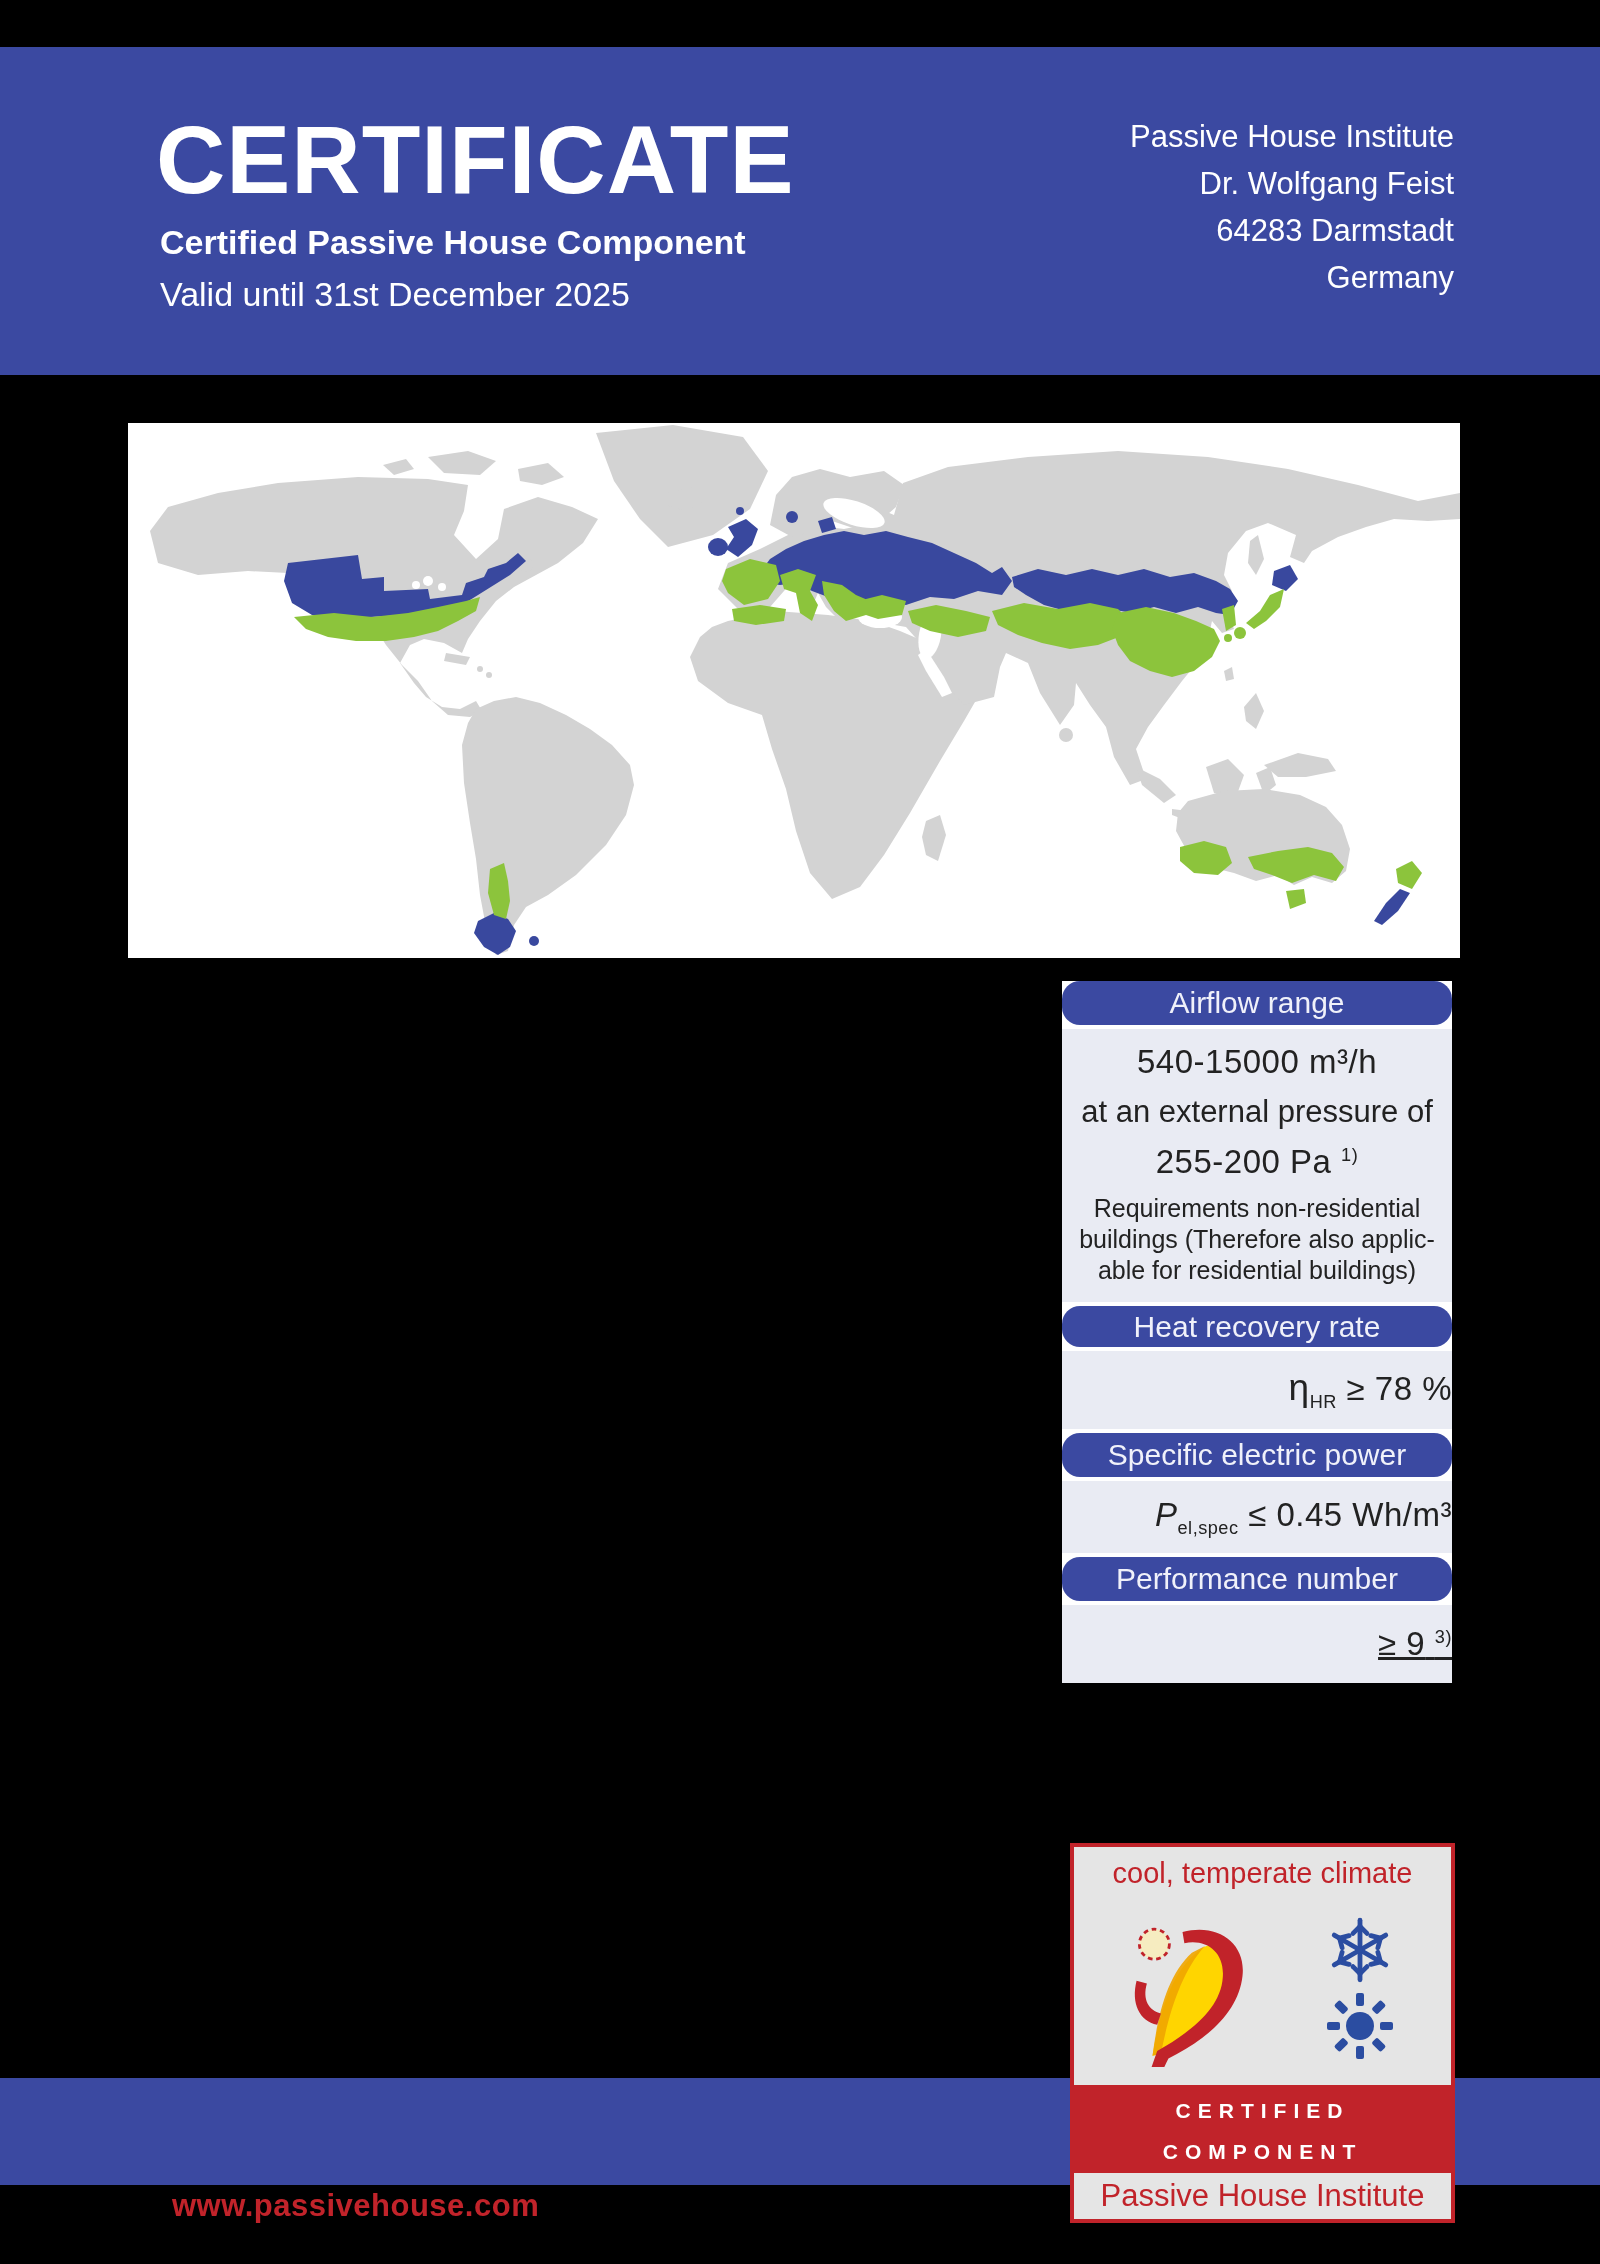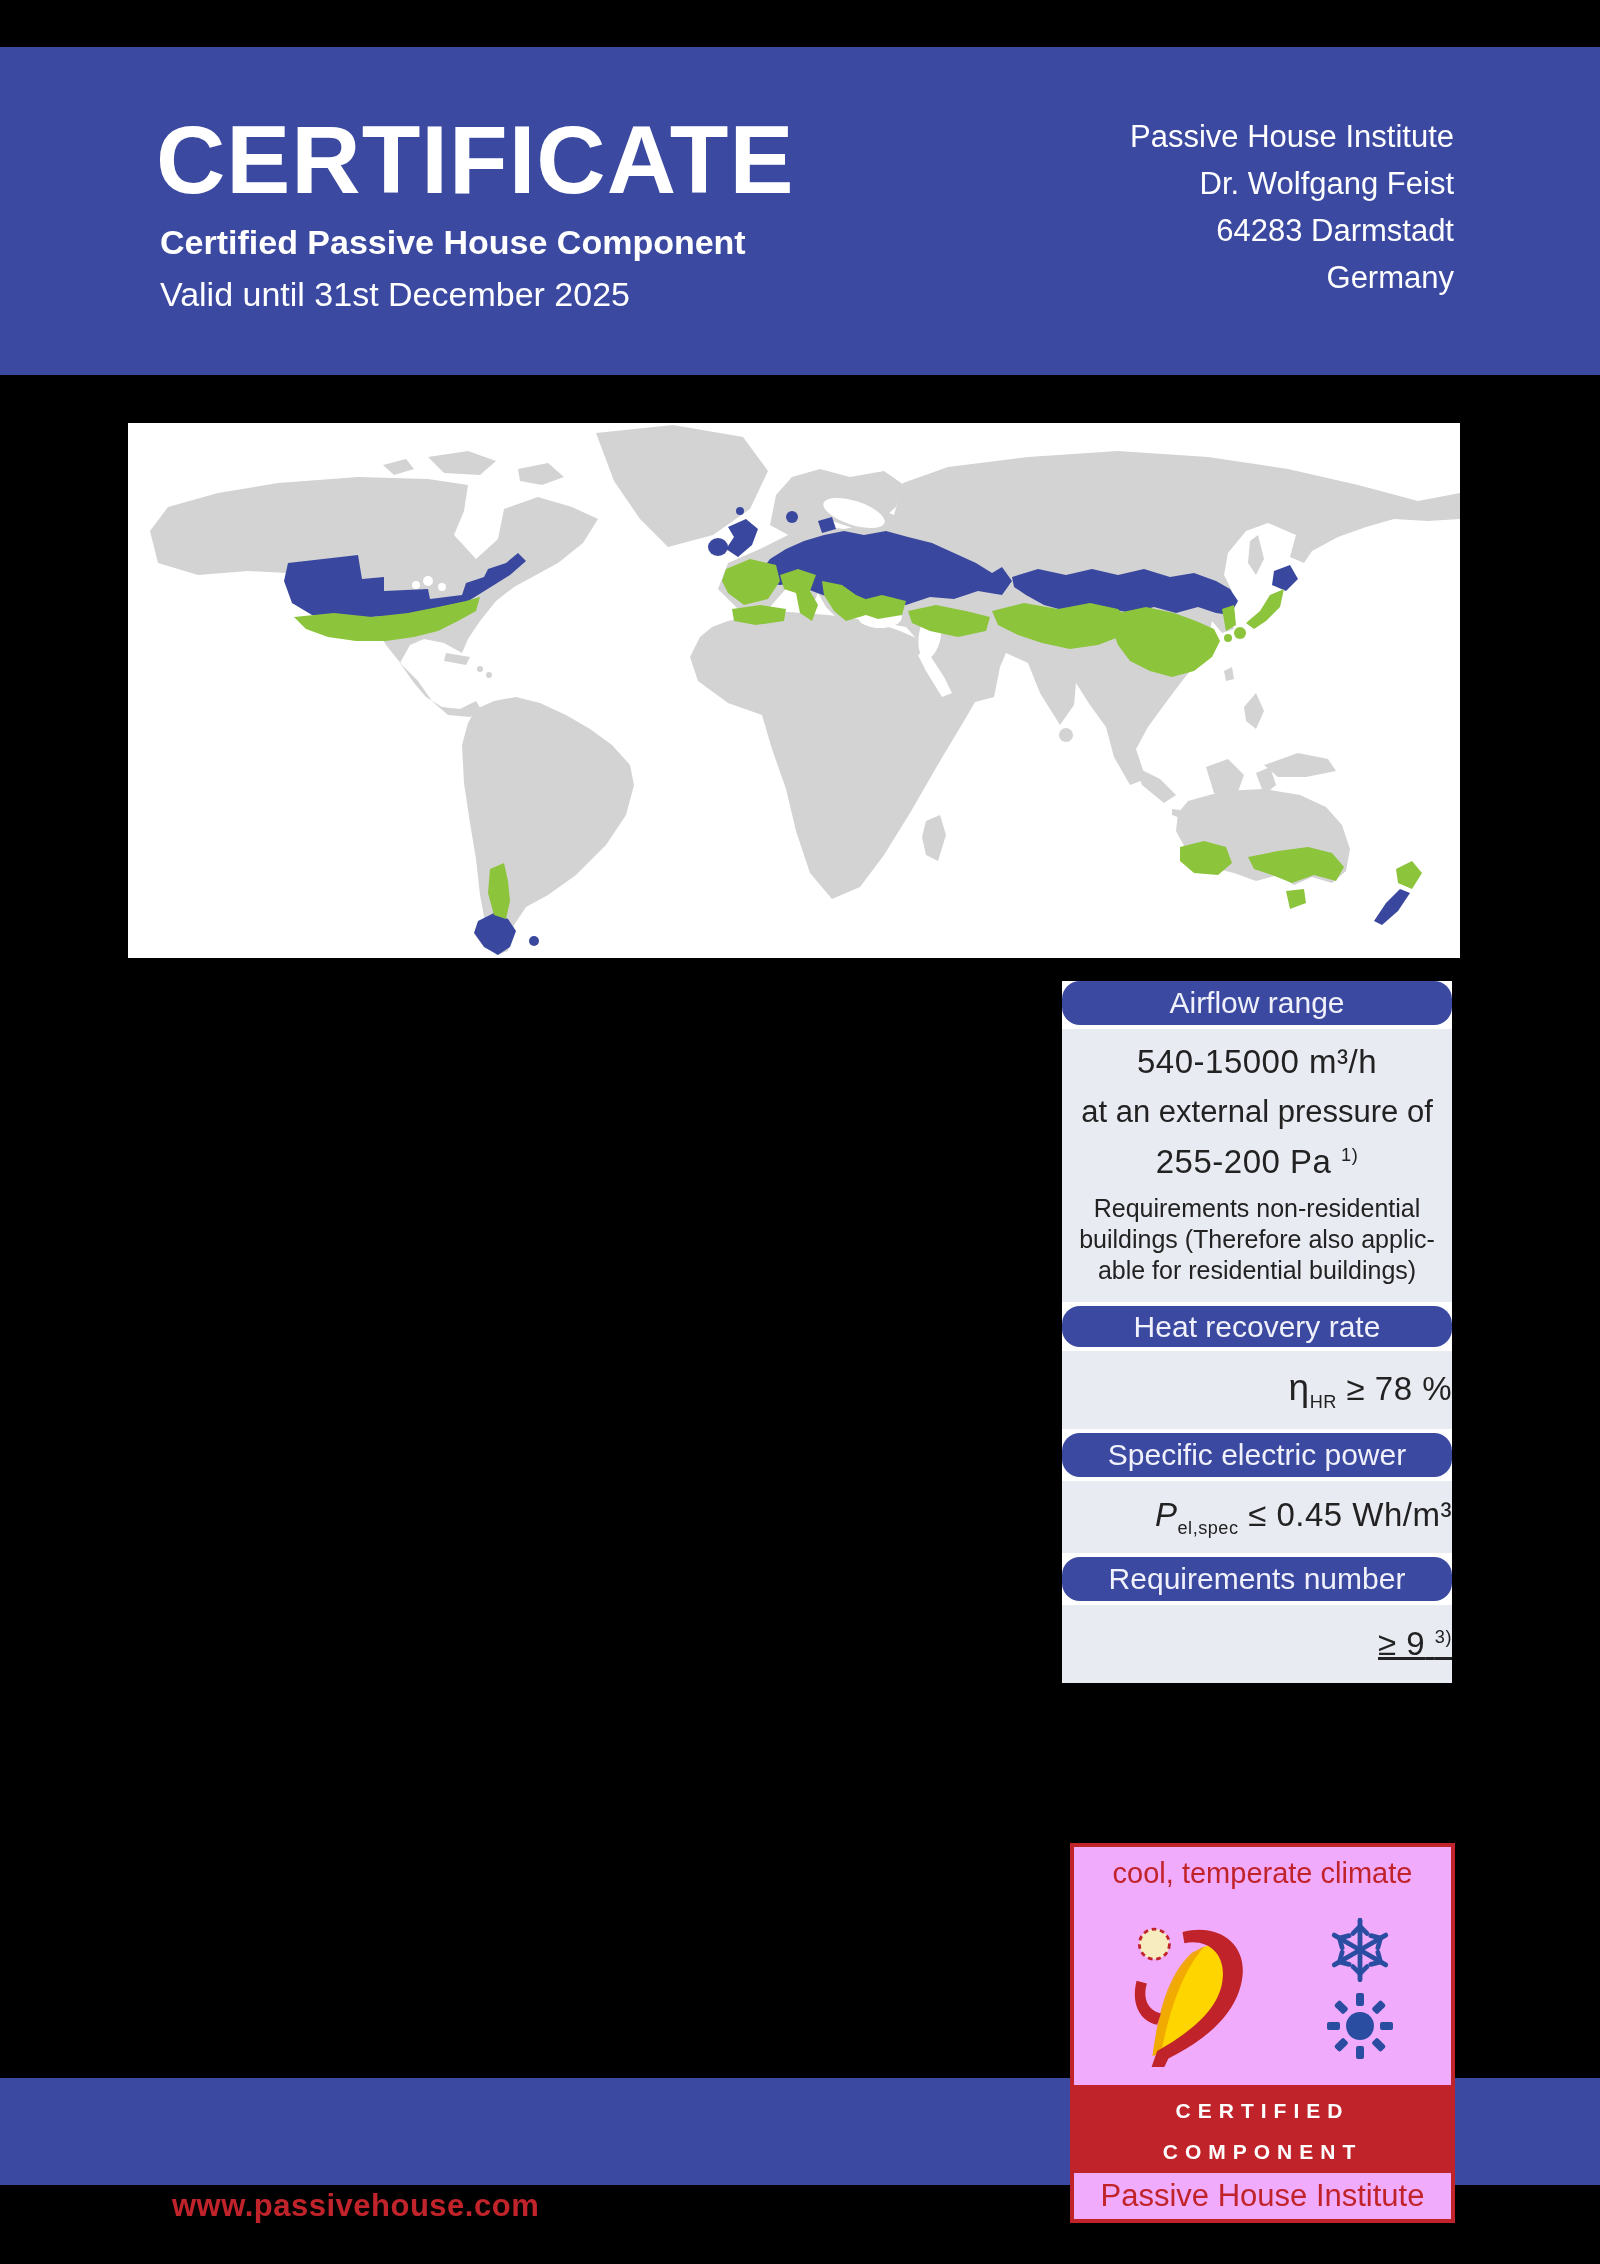--- a/index.html
+++ b/index.html
@@ -30,21 +30,21 @@
   .row-mid{margin-top:13px;}
   .pb-flex{height:78px;display:flex;align-items:center;justify-content:flex-end;}
   .pb-flex.t{height:72px;}
   sup.fn{font-size:0.55em;vertical-align:super;}
   sub.sm{font-size:0.55em;vertical-align:sub;}
   .sym-i{font-style:italic;}
   
   .footer-bar{position:absolute;left:0;top:2078px;width:1600px;height:107px;background:var(--blue);z-index:1;}
   .website{position:absolute;left:172px;top:2188px;font-size:31px;font-weight:700;color:var(--red);z-index:2;letter-spacing:0.5px;}
   
-  .badge{position:absolute;left:1070px;top:1843px;width:385px;height:380px;background:#f0abfc;border:4px solid var(--red);box-sizing:border-box;z-index:3;padding-left:12px;}
+  .badge{position:absolute;left:1070px;top:1843px;width:385px;height:380px;background:#e5e5e5;border:4px solid var(--red);box-sizing:border-box;z-index:3;padding-left:12px;}
   .badge-title{position:absolute;left:0;top:10px;width:100%;text-align:center;color:var(--red);font-size:29px;}
   .logo-wrap{position:absolute;left:50px;top:70px;width:132px;height:150px;}
   .flake-wrap{position:absolute;left:247px;top:68px;width:78px;height:70px;}
   .sun-wrap{position:absolute;left:251px;top:143px;width:70px;height:72px;}
   .badge-band{position:absolute;left:0;top:238px;width:100%;height:88px;background:var(--red);color:#fff;text-align:center;font-weight:700;font-size:21px;letter-spacing:7px;line-height:41px;padding-top:5px;box-sizing:border-box;}
   .badge-inst{position:absolute;left:0;top:326px;width:100%;height:46px;color:var(--red);text-align:center;font-size:31px;line-height:46px;}
 </style>
 </head>
 <body>
 
@@ -160,21 +160,21 @@
     </span>
   </div>
 
   <div class="p-head">Specific electric power</div>
   <div class="p-body pb-flex t">
     <span class="v-big">
       <span class="sym-i">P</span><sub class="sm">el,spec</sub>&nbsp;<span>≤ 0.45 Wh/m³</span>
     </span>
   </div>
 
-  <div class="p-head">Requirements number</div>
+  <div class="p-head">Performance number</div>
   <div class="p-body pb-flex">
     <span class="v-big">
       <span>≥ 9</span>&nbsp;<sup class="fn">3)</sup>
     </span>
   </div>
 </div>
 
 <div class="footer-bar"></div>
 <div class="website">www.passivehouse.com</div>
 

